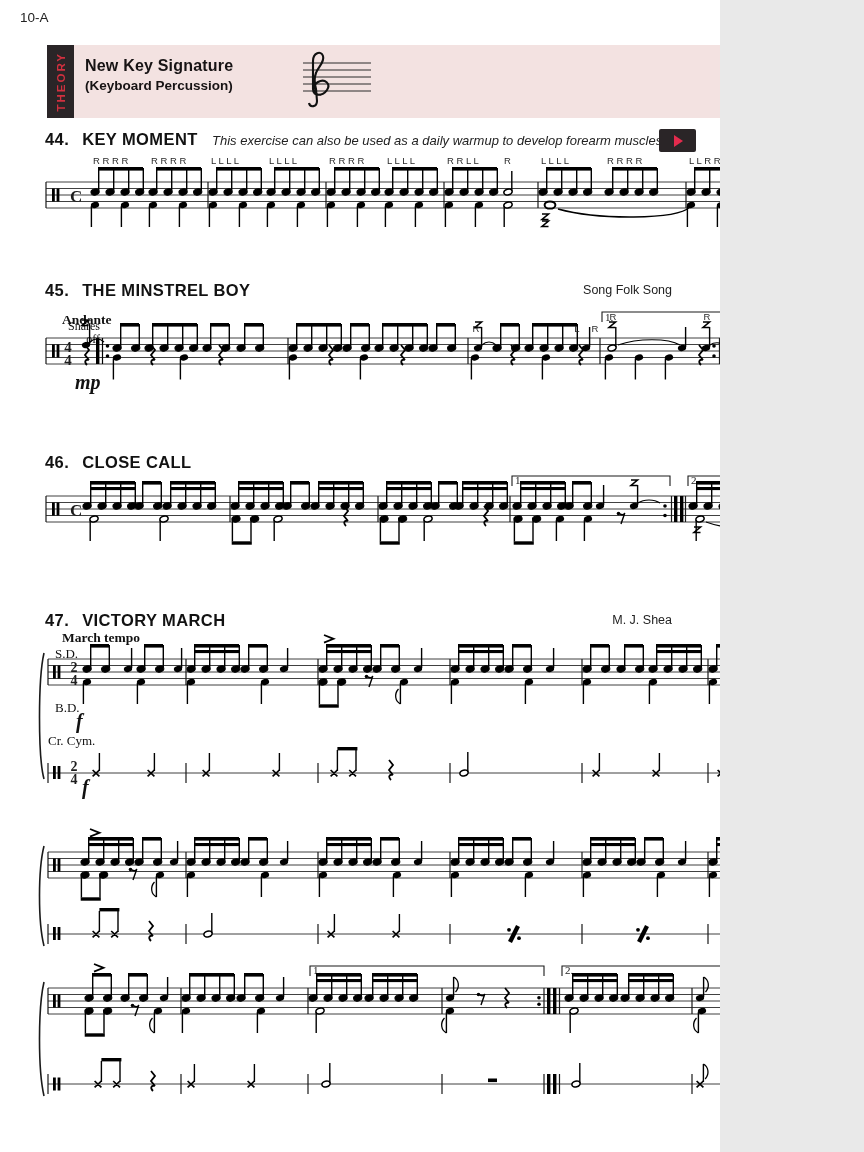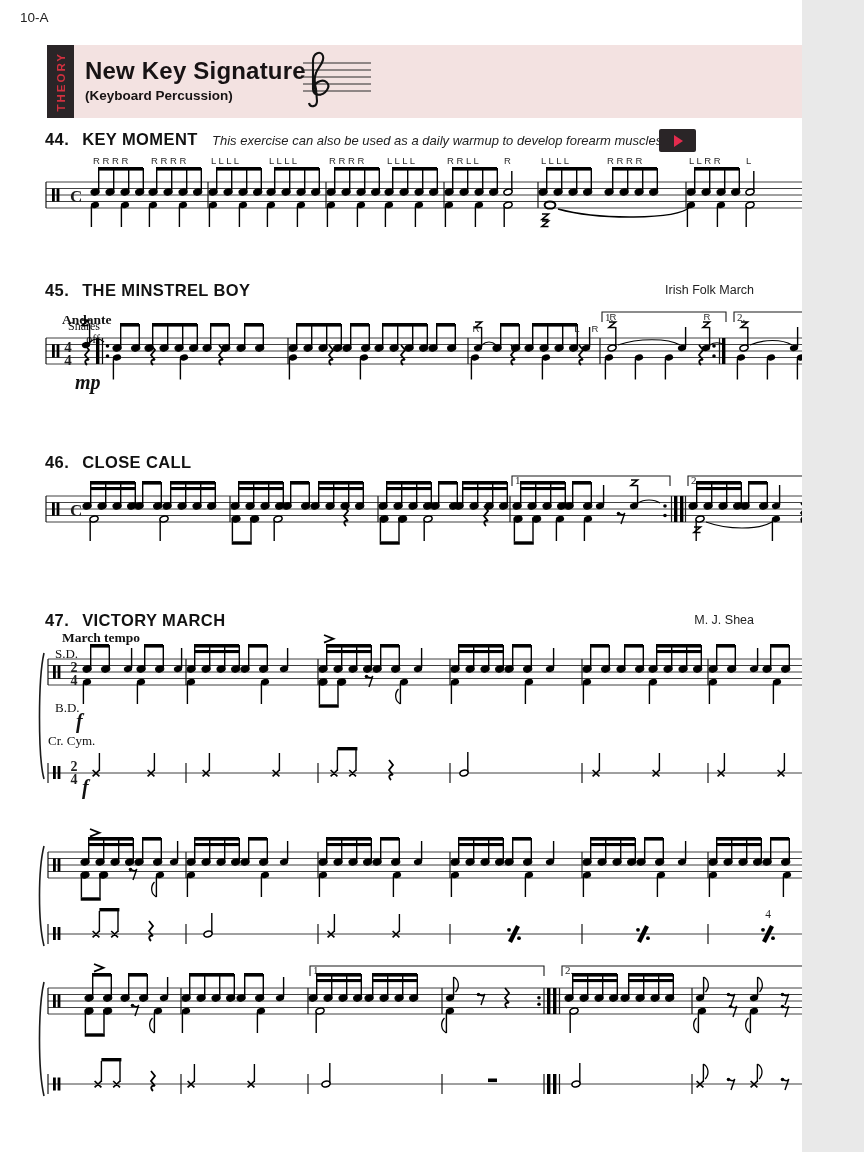--- a/index.html
+++ b/index.html
@@ -1,26 +1,26 @@
 <!DOCTYPE html>
 <html><head>
 <meta charset="utf-8">
 <style>
   html,body{margin:0;padding:0;background:#e9e9e9;}
-  .page{position:relative;width:802px;height:1152px;background:#ffffff;overflow:hidden;
+  .page{position:relative;width:720px;height:1152px;background:#ffffff;overflow:hidden;
         font-family:"Liberation Sans","DejaVu Sans",sans-serif;color:#161616;}
   .abs{position:absolute;}
   .serif{font-family:"Liberation Serif","DejaVu Serif",serif;}
   .pagenum{left:20px;top:10px;font-size:13.5px;color:#222;}
   .banner{left:47px;top:45px;width:798px;height:73px;background:#f3e2e1;display:flex;align-items:center;}
   .theory-tab{position:absolute;left:0;top:0;width:27px;height:73px;background:#2a2527;display:flex;align-items:center;justify-content:center;}
   .theory-tab span{writing-mode:vertical-rl;transform:rotate(180deg);color:#d0303f;font-weight:bold;
         font-size:11.5px;letter-spacing:2px;}
   .banner-titles{position:absolute;left:38px;top:12px;}
-  .banner-title{font-size:24px;font-weight:800;letter-spacing:.2px;color:#171314;}
+  .banner-title{font-size:16px;font-weight:800;letter-spacing:.2px;color:#171314;}
   .banner-subtitle{font-size:13.5px;font-weight:700;margin-top:3px;color:#171314;}
   .clefbox{position:absolute;left:250px;top:4px;}
   .banner-desc{position:absolute;left:348px;top:28px;font-size:13px;color:#2a2a2a;}
   .exhead{font-weight:800;font-size:16.5px;letter-spacing:.4px;color:#121212;}
   .exnum{display:inline-block;margin-right:13px;}
   .note-italic{font-style:italic;font-size:13px;color:#222;}
   .credit{font-size:12.5px;color:#222;}
   .playbtn{left:659px;top:129px;width:37px;height:23px;background:#2a2527;border-radius:2px;
         display:flex;align-items:center;justify-content:center;cursor:pointer;}
   .playtri{width:0;height:0;border-left:9px solid #e32b4d;border-top:6px solid transparent;border-bottom:6px solid transparent;margin-left:2px;}
@@ -214,21 +214,21 @@
       <path d="M520 53 C560 64 638 64 652 51" stroke="#000" stroke-width="1.3" fill="none"></path>
       <use href="#qd" x="653" y="49"></use>
         <use href="#qd" x="683" y="49"></use>
         <use href="#hd" x="712" y="49"></use>
     </svg>
   </div>
 
   <div class="abs exhead" style="left:45px;top:281px;">
     <span class="exnum">45.</span><span>THE MINSTREL BOY</span>
   </div>
-  <div class="abs credit" style="right:48px;top:283px;">Irish Folk March</div>
+  <div class="abs credit" style="right:48px;top:283px;">Song Folk Song</div>
   <div class="abs serif tempo" style="left:62px;top:312px;">Andante</div>
   <div class="abs serif snares" style="left:42px;top:320px;">
     <div>Snares</div>
       <div>off</div>
   </div>
   <div class="abs serif dyn" style="left:75px;top:371px;">mp</div>
 
   <div class="abs" style="left:38px;top:308px;">
     <svg width="790" height="95" viewBox="0 0 790 95">
       <path d="M8 30 H788 M8 36.5 H788 M8 43 H788 M8 49.5 H788 M8 56 H788" stroke="#2b2b2b" stroke-width="0.9"></path>

